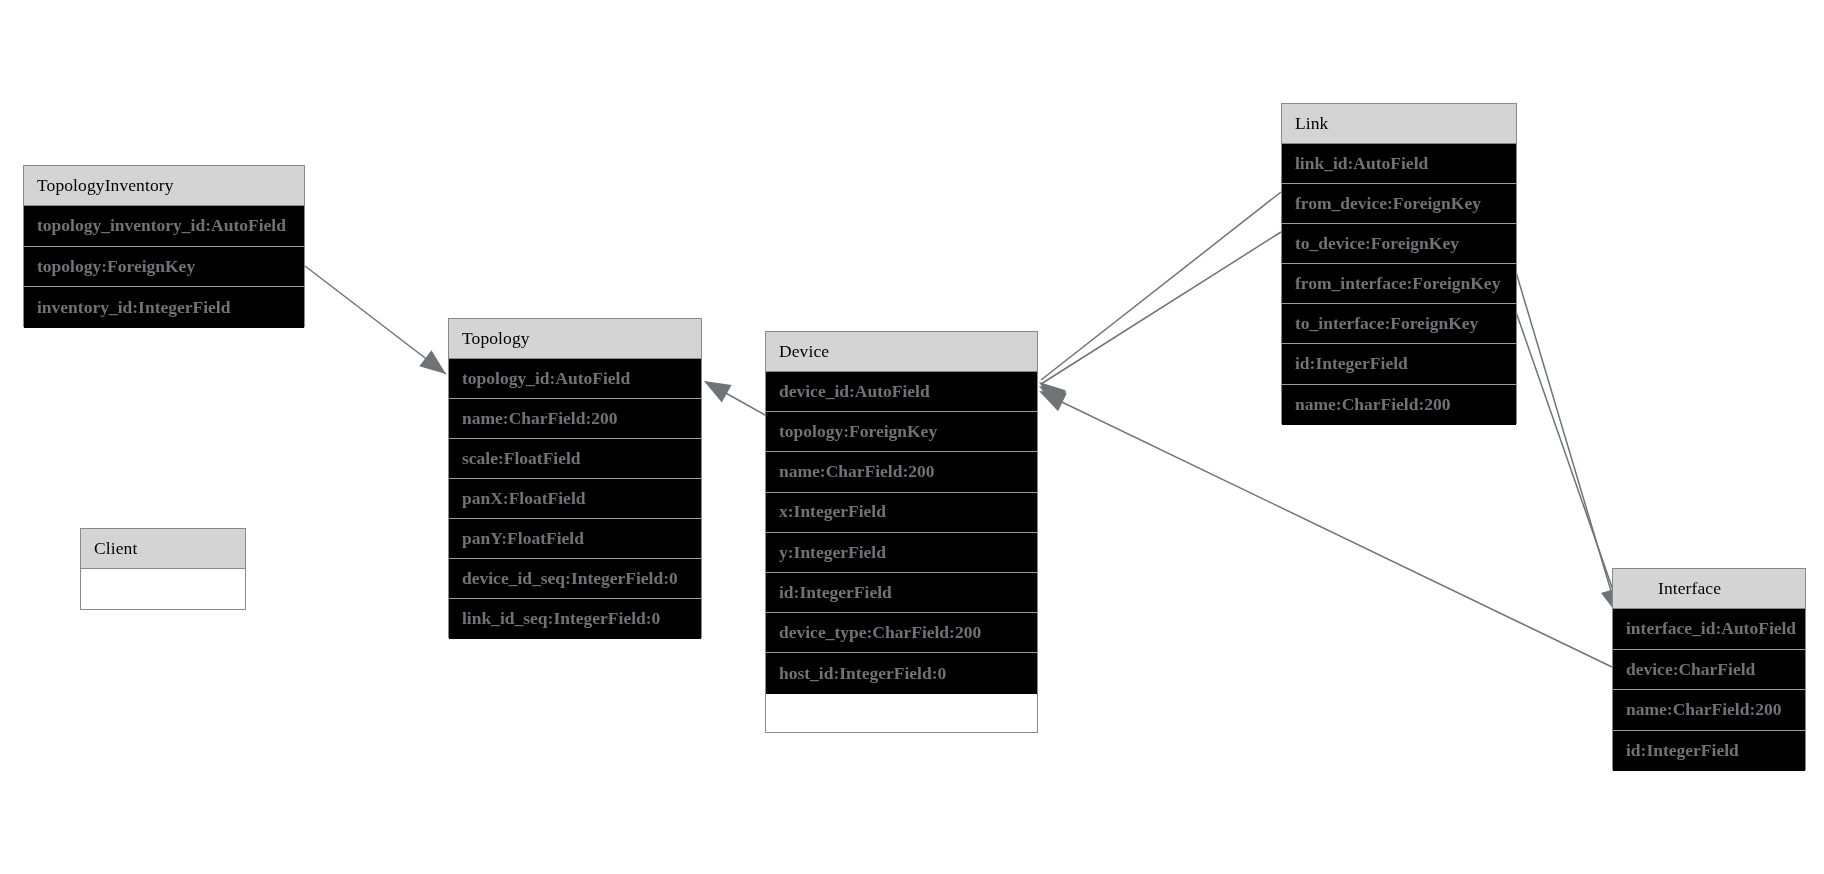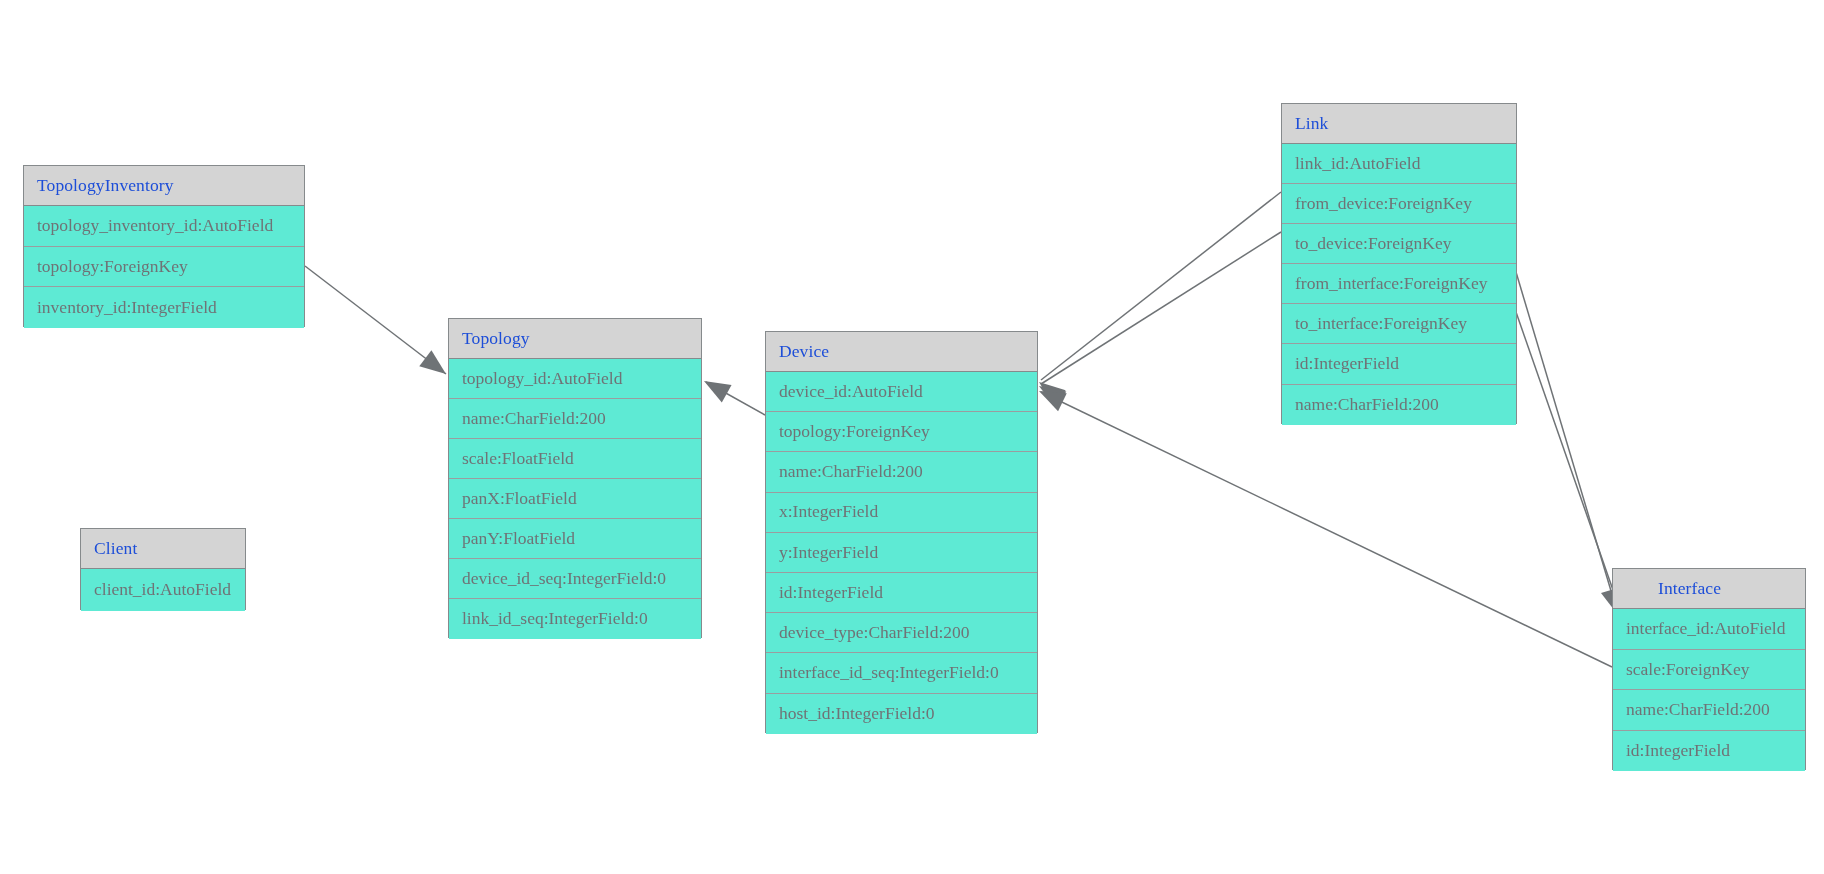--- a/index.html
+++ b/index.html
@@ -29,39 +29,40 @@
     position: absolute;
     box-sizing: border-box;
     border: 1.4px solid #868a8c;
     background: #ffffff;
     z-index: 5;
   }
   .entity-header {
     box-sizing: border-box;
     background: #d4d4d4;
     border-bottom: 1.4px solid #868a8c;
-    color: #1d4ed8;
+    color: #000000;
     font-size: 17.5px;
     line-height: 1;
     display: flex;
     align-items: center;
     padding-left: 13px;
     letter-spacing: 0.1px;
   }
   .entity-row {
     box-sizing: border-box;
     border-bottom: 1.2px solid #9a9d9f;
     color: #6f7376;
     font-size: 17.5px;
     line-height: 1;
     display: flex;
     align-items: center;
     padding-left: 13px;
-    background: #5eead4;
+    background: #000000;
     white-space: nowrap;
+    font-weight: bold;
   }
   .entity-row:last-child {
     border-bottom: none;
   }
 </style>
 </head>
 <body>
 
 <div id="canvas">
 
@@ -108,46 +109,44 @@
         <div class="entity-row" style="height: 40px;">topology_id:AutoField</div>
         <div class="entity-row" style="height: 40px;">name:CharField:200</div>
         <div class="entity-row" style="height: 40px;">scale:FloatField</div>
         <div class="entity-row" style="height: 40px;">panX:FloatField</div>
         <div class="entity-row" style="height: 40px;">panY:FloatField</div>
         <div class="entity-row" style="height: 40px;">device_id_seq:IntegerField:0</div>
         <div class="entity-row" style="height: 40px;">link_id_seq:IntegerField:0</div>
       </div>
       <div class="entity" style="left: 80px; top: 528px; width: 166px; height: 82px;">
         <div class="entity-header" style="height: 40px;">Client</div>
-        <div class="entity-row" style="height: 42px;">client_id:AutoField</div>
       </div>
       <div class="entity" style="left: 765px; top: 315px; width: 273px; height: 401.8px; margin-top: 16px;">
         <div class="entity-header" style="height: 40px;">Device</div>
         <div class="entity-row" style="height: 40.2px;">device_id:AutoField</div>
         <div class="entity-row" style="height: 40.2px;">topology:ForeignKey</div>
         <div class="entity-row" style="height: 40.2px;">name:CharField:200</div>
         <div class="entity-row" style="height: 40.2px;">x:IntegerField</div>
         <div class="entity-row" style="height: 40.2px;">y:IntegerField</div>
         <div class="entity-row" style="height: 40.2px;">id:IntegerField</div>
         <div class="entity-row" style="height: 40.2px;">device_type:CharField:200</div>
-        <div class="entity-row" style="height: 40.2px;">interface_id_seq:IntegerField:0</div>
         <div class="entity-row" style="height: 40.2px;">host_id:IntegerField:0</div>
       </div>
       <div class="entity" style="left: 1281px; top: 103px; width: 236px; height: 320.7px;">
         <div class="entity-header" style="height: 40px;">Link</div>
         <div class="entity-row" style="height: 40.1px;">link_id:AutoField</div>
         <div class="entity-row" style="height: 40.1px;">from_device:ForeignKey</div>
         <div class="entity-row" style="height: 40.1px;">to_device:ForeignKey</div>
         <div class="entity-row" style="height: 40.1px;">from_interface:ForeignKey</div>
         <div class="entity-row" style="height: 40.1px;">to_interface:ForeignKey</div>
         <div class="entity-row" style="height: 40.1px;">id:IntegerField</div>
         <div class="entity-row" style="height: 40.1px;">name:CharField:200</div>
       </div>
       <div class="entity" style="left: 1612px; top: 568px; width: 194px; height: 202px;">
         <div class="entity-header" style="height: 40px; padding-left: 45px;">Interface</div>
         <div class="entity-row" style="height: 40.5px; text-align: center;">interface_id:AutoField</div>
-        <div class="entity-row" style="height: 40.5px;">scale:ForeignKey</div>
+        <div class="entity-row" style="height: 40.5px;">device:CharField</div>
         <div class="entity-row" style="height: 40.5px;">name:CharField:200</div>
         <div class="entity-row" style="height: 40.5px;">id:IntegerField</div>
       </div>
     </div>
 
 </div>
 
 </body></html>

